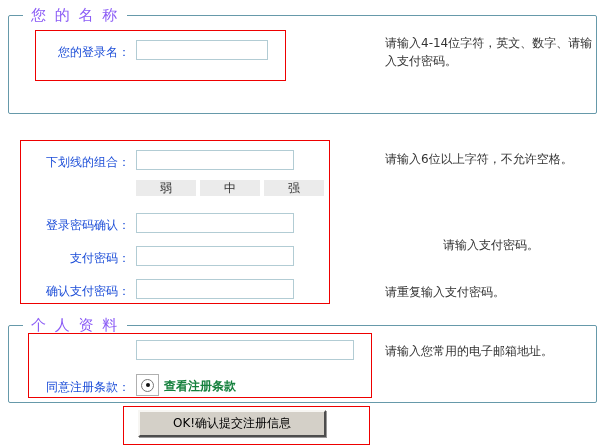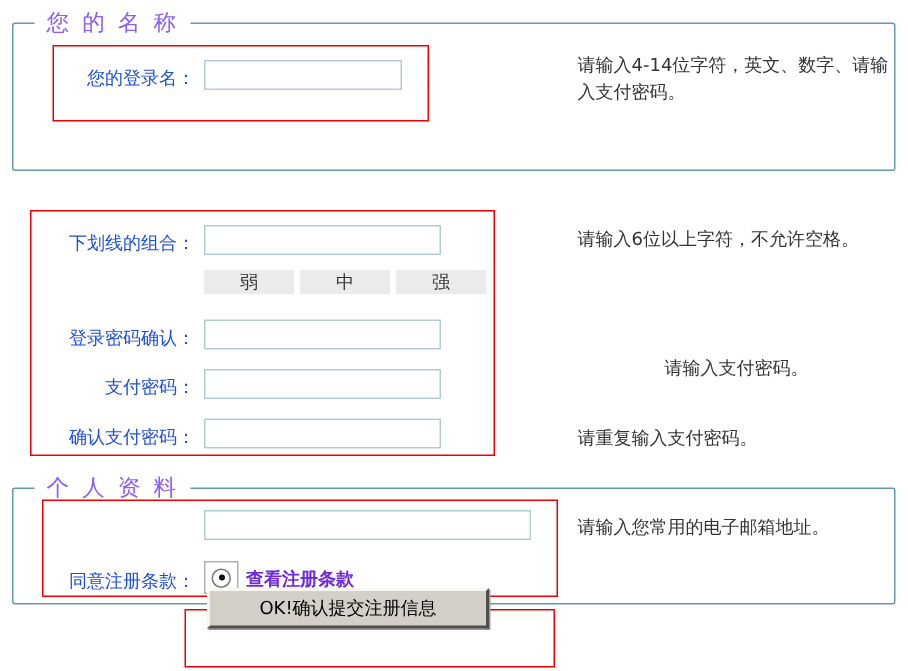--- a/index.html
+++ b/index.html
@@ -32,25 +32,25 @@
   .radiobox{
     position:absolute;left:136px;top:374px;width:21px;height:20px;border:1px solid #b0b0b0;
     display:flex;align-items:center;justify-content:center;background:#fff;
   }
   .radio-outer{
     width:11px;height:11px;border-radius:50%;border:1px solid #777;background:#fff;
     display:flex;align-items:center;justify-content:center;
   }
   .radio-dot{width:4px;height:4px;border-radius:50%;background:#111;}
   .terms-link{
-    position:absolute;left:164px;top:378px;font-weight:bold;color:#6d28d9;
+    position:absolute;left:164px;top:378px;font-weight:bold;color:#15803d;
     text-decoration:none;white-space:nowrap;cursor:pointer;
   }
   .submit-btn{
-    position:absolute;left:138px;top:392px;width:188px;height:27px;
+    position:absolute;left:138px;top:410px;width:188px;height:27px;
     background:#d4d0c8;color:#000;font-family:inherit;font-size:12px;
     border:2px solid;border-color:#f7f6f3 #4d4d4d #4d4d4d #f7f6f3;
     box-shadow:1px 1px 0 #999;cursor:pointer;
   }
 </style>
 </head>
 <body>
 
 <div id="page">
 

